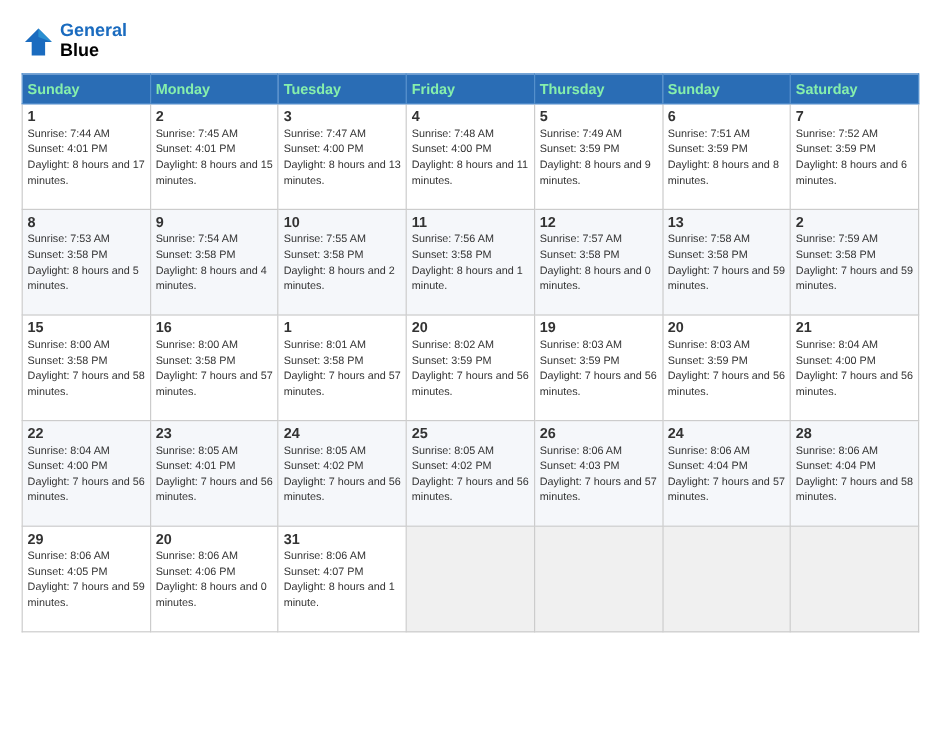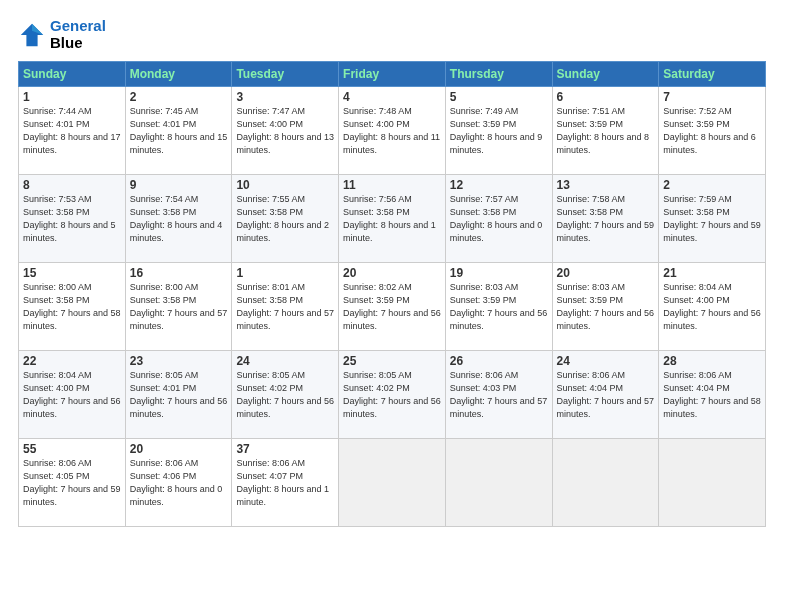--- a/index.html
+++ b/index.html
@@ -148,23 +148,23 @@
         <tr>
           <td><span class="day-num">22</span><span class="day-info">Sunrise: 8:04 AM<br>Sunset: 4:00 PM<br>Daylight: 7 hours and 56 minutes.</span></td>
           <td><span class="day-num">23</span><span class="day-info">Sunrise: 8:05 AM<br>Sunset: 4:01 PM<br>Daylight: 7 hours and 56 minutes.</span></td>
           <td><span class="day-num">24</span><span class="day-info">Sunrise: 8:05 AM<br>Sunset: 4:02 PM<br>Daylight: 7 hours and 56 minutes.</span></td>
           <td><span class="day-num">25</span><span class="day-info">Sunrise: 8:05 AM<br>Sunset: 4:02 PM<br>Daylight: 7 hours and 56 minutes.</span></td>
           <td><span class="day-num">26</span><span class="day-info">Sunrise: 8:06 AM<br>Sunset: 4:03 PM<br>Daylight: 7 hours and 57 minutes.</span></td>
           <td><span class="day-num">24</span><span class="day-info">Sunrise: 8:06 AM<br>Sunset: 4:04 PM<br>Daylight: 7 hours and 57 minutes.</span></td>
           <td><span class="day-num">28</span><span class="day-info">Sunrise: 8:06 AM<br>Sunset: 4:04 PM<br>Daylight: 7 hours and 58 minutes.</span></td>
         </tr>
         <tr>
-          <td><span class="day-num">55</span><span class="day-info">Sunrise: 8:06 AM<br>Sunset: 4:05 PM<br>Daylight: 7 hours and 59 minutes.</span></td>
+          <td><span class="day-num">29</span><span class="day-info">Sunrise: 8:06 AM<br>Sunset: 4:05 PM<br>Daylight: 7 hours and 59 minutes.</span></td>
           <td><span class="day-num">20</span><span class="day-info">Sunrise: 8:06 AM<br>Sunset: 4:06 PM<br>Daylight: 8 hours and 0 minutes.</span></td>
-          <td><span class="day-num">37</span><span class="day-info">Sunrise: 8:06 AM<br>Sunset: 4:07 PM<br>Daylight: 8 hours and 1 minute.</span></td>
+          <td><span class="day-num">31</span><span class="day-info">Sunrise: 8:06 AM<br>Sunset: 4:07 PM<br>Daylight: 8 hours and 1 minute.</span></td>
           <td class="empty-cell"></td>
           <td class="empty-cell"></td>
           <td class="empty-cell"></td>
           <td class="empty-cell"></td>
         </tr>
       </tbody>
   </table>
 </div>
 
 </body></html>

